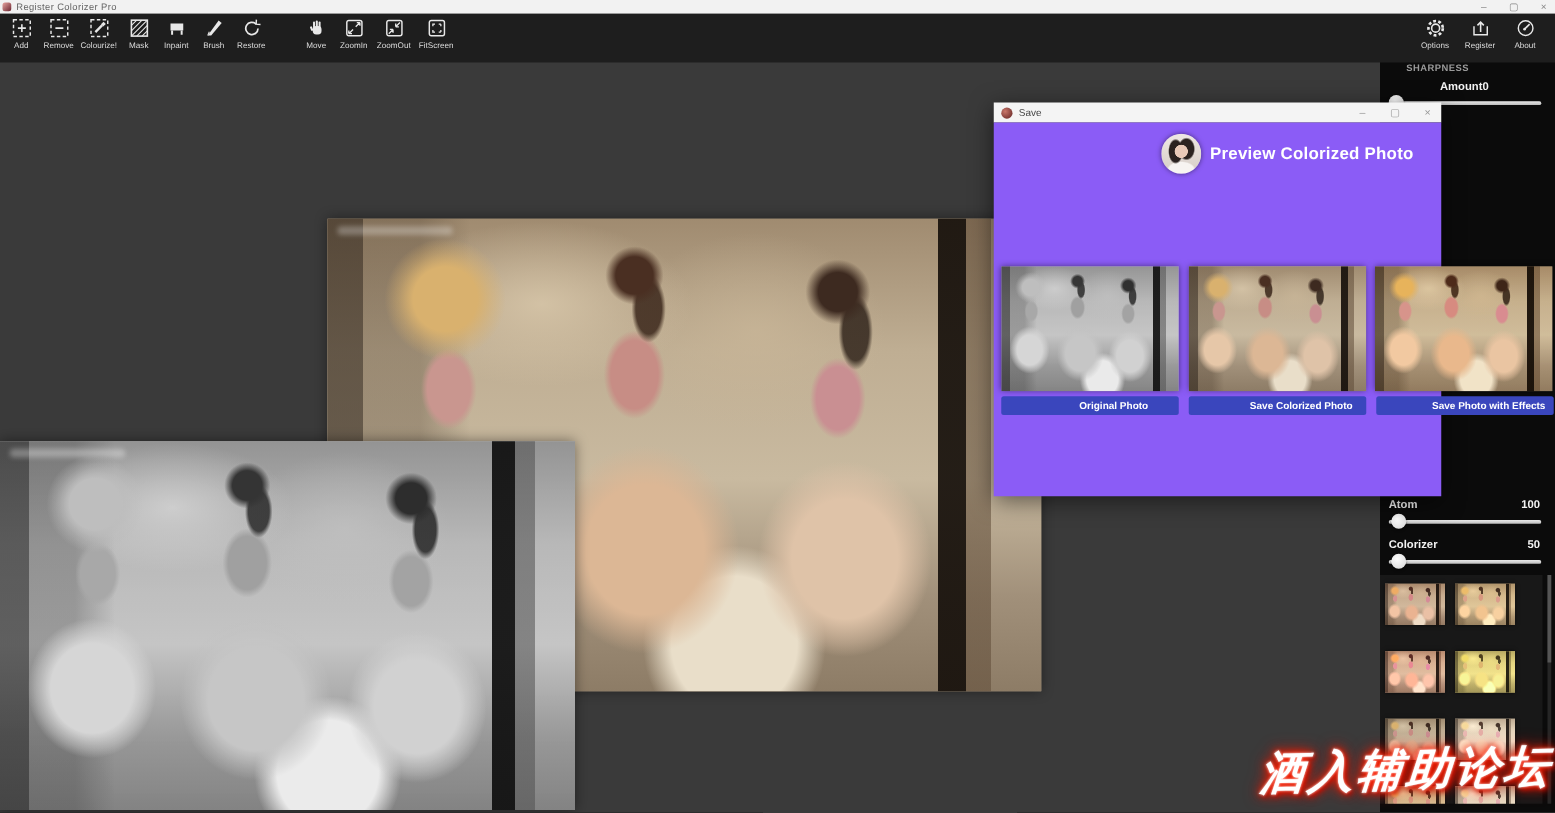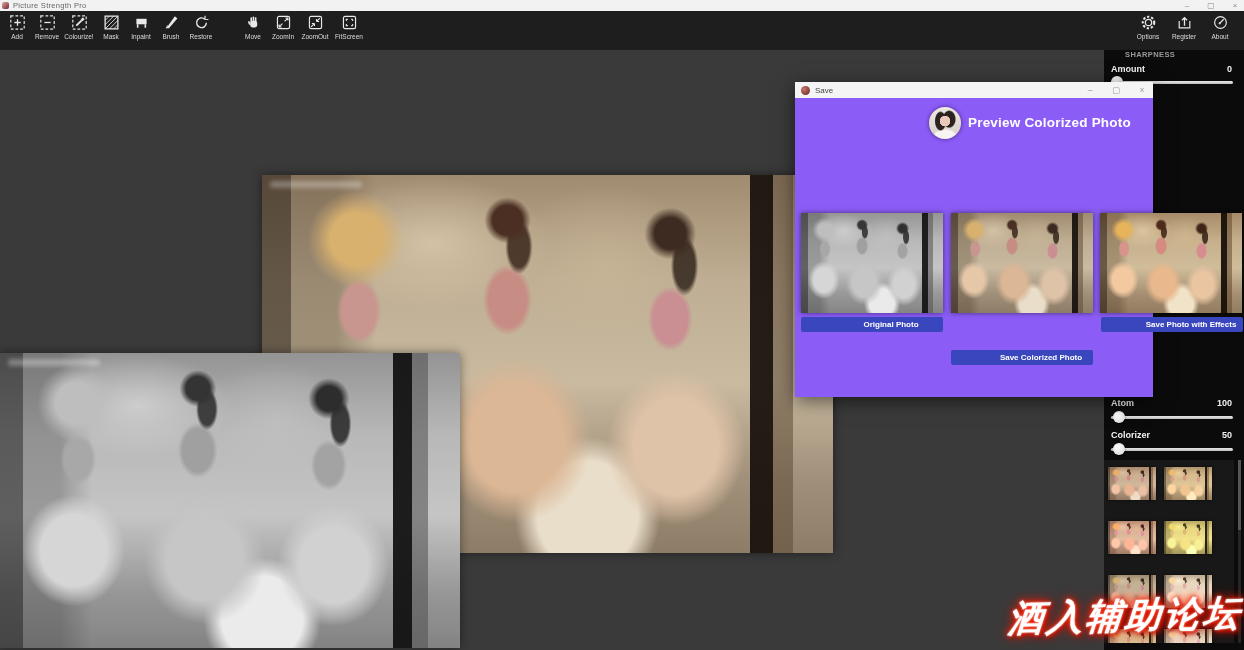--- a/index.html
+++ b/index.html
@@ -103,36 +103,36 @@
                 linear-gradient(180deg,#efe9e4,#d6cdc6);}
   .dlg-heading{position:absolute;left:173px;top:17px;font-size:13.5px;font-weight:bold;color:#fff;letter-spacing:.2px;}
   .dthumb{position:absolute;top:115px;width:142px;height:100px;box-shadow:0 0 5px rgba(0,0,0,.5);overflow:hidden;}
   .dthumb .fill{position:absolute;inset:0;}
   .dthumb.t1{left:6px;}  .dthumb.t2{left:156px;} .dthumb.t3{left:305px;}
   .t1 .fill{filter:grayscale(1) brightness(1.05);}
   .t3 .fill{filter:saturate(1.25) contrast(1.05);}
   .dbtn{position:absolute;top:219px;width:142px;height:15px;border:none;border-radius:2px;
         font-family:inherit;font-size:8px;font-weight:bold;color:#fff;cursor:pointer;
         display:flex;align-items:center;justify-content:center;padding-left:44px;}
-  .dbtn.b1{left:6px;} .dbtn.b2{left:156px;margin-top:33px;} .dbtn.b3{left:306px;}
+  .dbtn.b1{left:6px;} .dbtn.b2{left:156px;} .dbtn.b3{left:306px;}
 
   
   .watermark{position:absolute;right:2px;top:592px;z-index:20;font-size:36px;font-weight:bold;
              font-style:italic;letter-spacing:3px;color:#fff;transform:skewX(-6deg) rotate(-1.5deg);
              text-shadow:0 0 2px #fff,0 0 5px #ff2000,0 0 9px #ff2000,0 0 14px #e01000,2px 2px 4px #900;
              white-space:nowrap;pointer-events:none;}
 </style>
 </head>
 <body>
 
 <div class="screen">
 
   <div class="titlebar">
     <div class="app-icon"></div>
-    <div class="wtitle">Picture Strength Pro</div>
+    <div class="wtitle">Register Colorizer Pro</div>
     <div class="winctl">
       <span>–</span>
       <span>▢</span>
       <span>×</span>
     </div>
   </div>
 
   <div class="toolbar">
     <div class="tools-left">
       <div class="tool">
@@ -253,21 +253,21 @@
       <div class="photo-wm"></div>
     </div>
     <div class="photo photo-gray">
       <div class="photo-art fill"></div>
       <div class="photo-wm"></div>
     </div>
   </div>
 
   <div class="rpanel">
     <div class="sec-label" style="top:5px;">SHARPNESS</div>
-    <div class="val-row" style="top:19px;">
+    <div class="val-row" style="top:19px;justify-content:center;">
       <span class="vlabel">Amount</span>
       <span class="vvalue">0</span>
     </div>
     <div class="slider" style="top:31px;">
       <div class="track"></div>
       <div class="handle" style="left:0;"></div>
     </div>
 
     <div class="val-row" style="top:353px;text-align:center;">
       <span class="vlabel">Atom</span>

